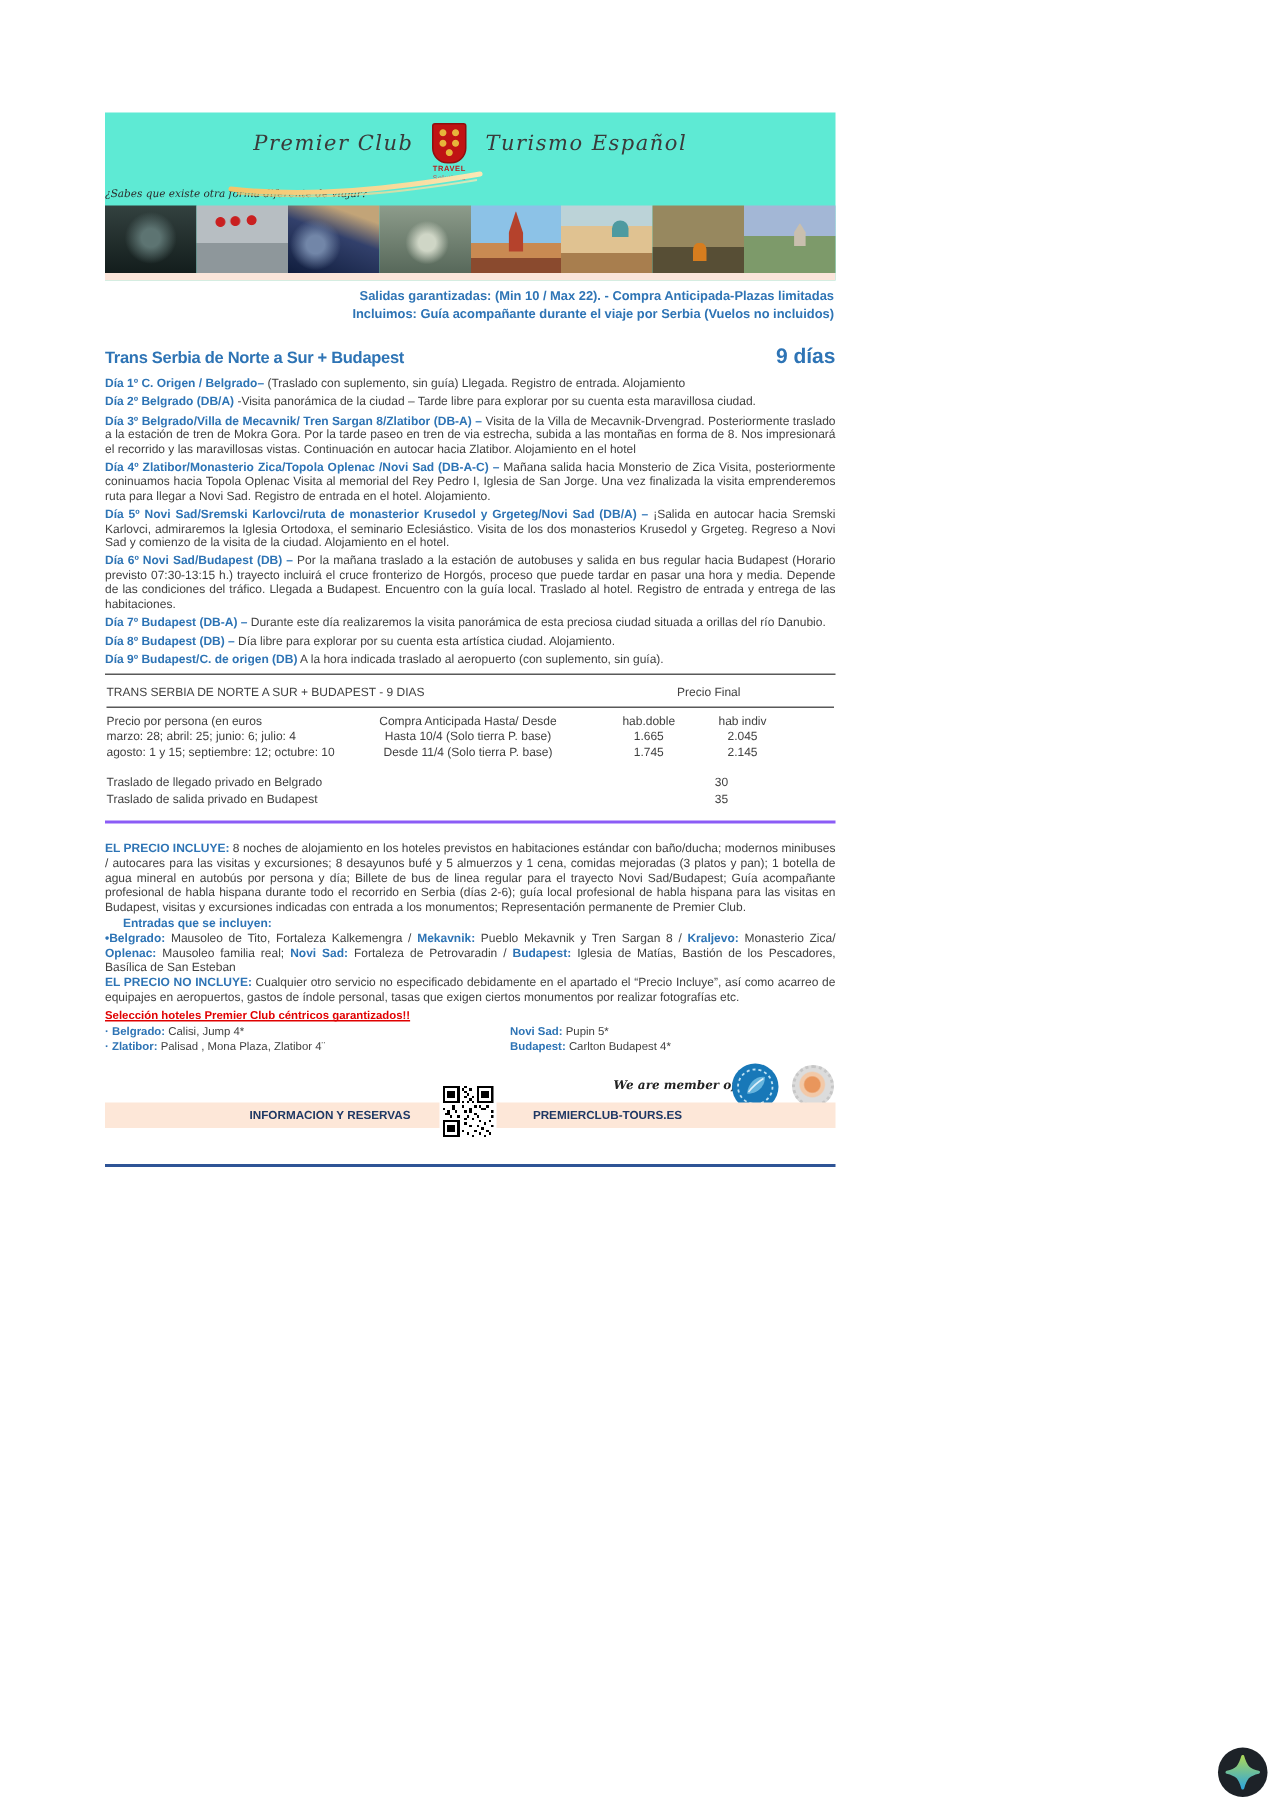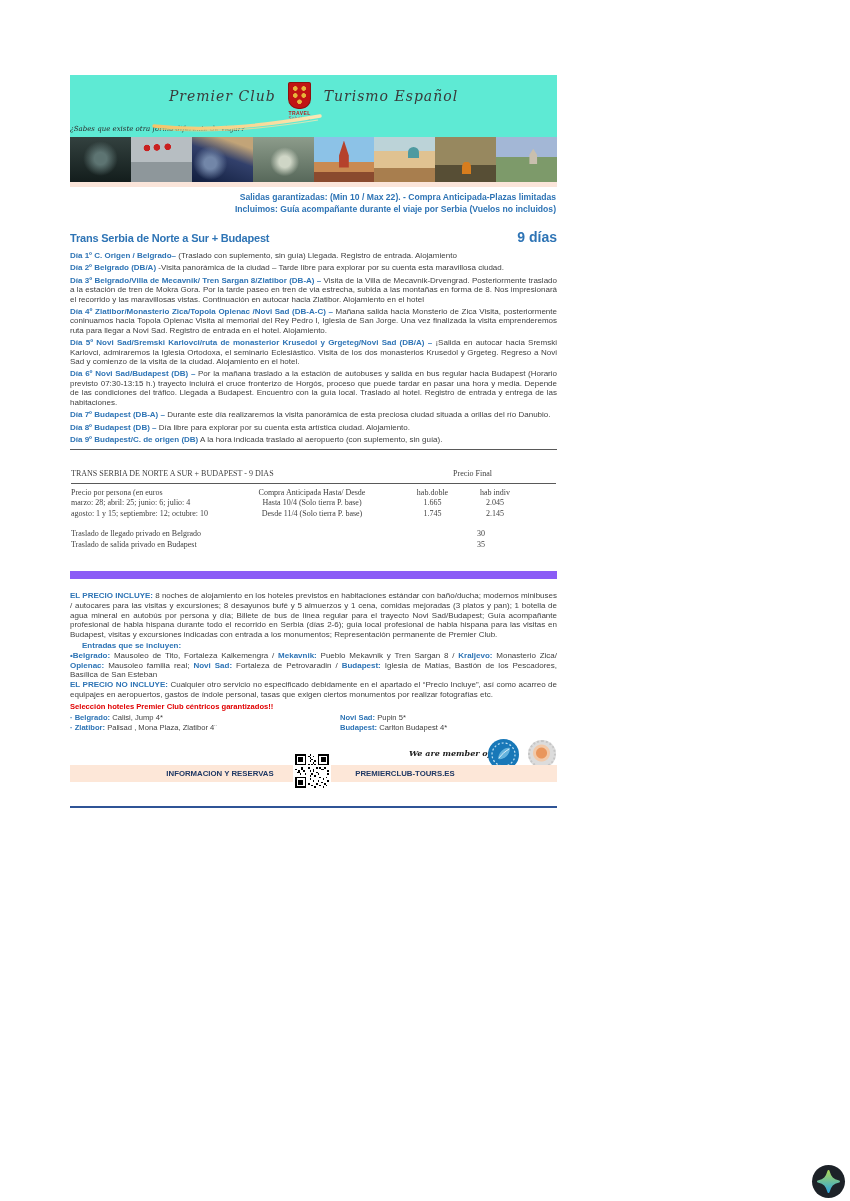--- a/index.html
+++ b/index.html
@@ -50,37 +50,37 @@
   .titlerow{display:flex;justify-content:space-between;align-items:baseline;margin:14px 0 6px 0;color:#2e74b5;}
   .title{font-size:11px;font-weight:bold;letter-spacing:-.2px;}
   .dur{font-size:14px;font-weight:bold;}
 
   
   .itin p{margin:0 0 3px 0;font-size:8px;line-height:9.4px;text-align:justify;}
   .dlabel{color:#2e74b5;font-weight:bold;}
   b.blue{color:#2e74b5;}
 
   
-  .ptable{margin-top:5px;border-top:1px solid #595959;border-bottom:8px solid #8b5cf6;font-size:8px;padding:16px 1px;font-family:Liberation Serif, serif;}
+  .ptable{margin-top:5px;border-top:1px solid #595959;border-bottom:2px solid #8b5cf6;font-size:8px;padding:4px 1px;}
   .prow{display:grid;grid-template-columns:162px 158px 83px 42px 1fr;line-height:10.5px;}
   .prow.head{border-bottom:1px solid #595959;padding:3px 0 3px 0;}
   .span12{grid-column:1/3;}
   .span34{grid-column:3/5;text-align:center;padding-left:38px;}
   .cadv{text-align:center;}
   .cnum{text-align:center;}
   .prow.cols{padding-top:4px;}
   .spacer{height:10px;}
   .extraval{grid-column:3/5;text-align:center;padding-left:55px;}
   .ptable .last{padding-bottom:5px;}
 
   
   .just{font-size:8px;line-height:9.6px;text-align:justify;margin:0;}
   .includes{margin-top:12px;}
   .entr-label{margin-top:2px;font-size:8px;line-height:10px;margin-left:12px;}
-  .redline{color:#e00000;font-weight:bold;font-size:7.6px;margin:3px 0 2px 0;}
+  .redline{color:#e00000;font-weight:bold;font-size:7.6px;margin:3px 0 2px 0;text-decoration:underline;}
 
   
   .hotels{display:grid;grid-template-columns:270px 1fr;font-size:7.6px;line-height:9.6px;}
   .hcity{color:#2e74b5;font-weight:bold;}
 
   
   .footer{position:relative;height:64px;margin-top:6px;}
   .member{position:absolute;right:66px;top:10px;font-family:"DejaVu Serif",serif;font-style:italic;font-weight:bold;font-size:8px;color:#222;}
   .badge-blue{position:absolute;left:417px;top:0;}
   .ribbon{position:absolute;left:428px;top:30px;width:11px;height:9px;background:#b52a8a;clip-path:polygon(0 0,100% 0,100% 100%,50% 68%,0 100%);}

